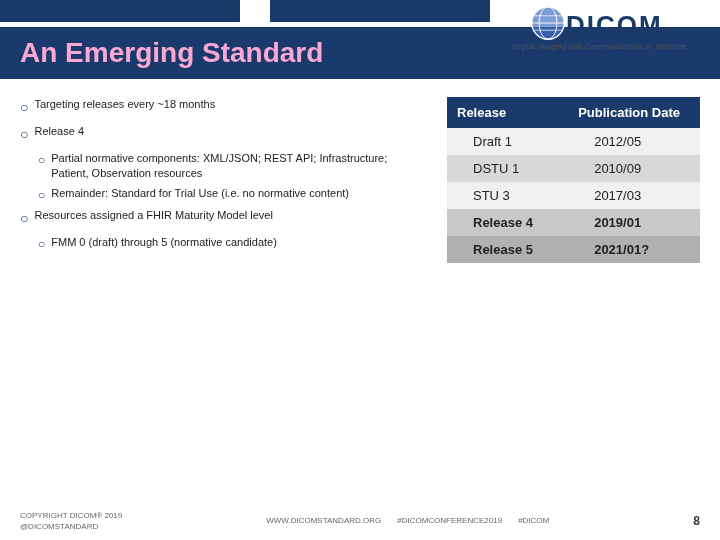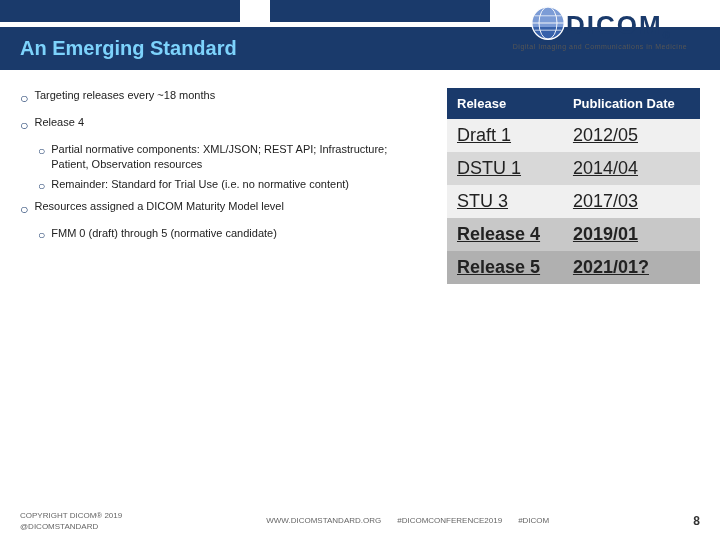--- a/index.html
+++ b/index.html
@@ -67,22 +67,22 @@
       letter-spacing: 0.5px;
     }
 
     
     .title-bar {
       background: #1a3a6b;
       padding: 10px 20px;
       margin-top: 5px;
     }
     .title-bar h1 {
-      color: #7dd3fc;
-      font-size: 20px;
+      color: #f9a8d4;
+      font-size: 28px;
       font-weight: bold;
     }
 
     
     .main-content {
       display: flex;
       padding: 18px 20px 10px 20px;
       gap: 20px;
     }
 
@@ -135,24 +135,23 @@
     }
     .release-table th {
       background: #1a3a6b;
       color: #ffffff;
       padding: 8px 10px;
       text-align: left;
       font-weight: bold;
       font-size: 13px;
     }
     .release-table td {
-      padding: 6px 10px;
-      font-size: 18px;
+      padding: 6px 26px;
+      font-size: 13px;
       color: #222;
-      text-decoration: underline;
     }
     .release-table tr:nth-child(odd) td {
       background: #f0f0f0;
     }
     .release-table tr:nth-child(even) td {
       background: #d8d8d8;
     }
     .release-table tr.highlight td {
       background: #c8c8c8;
       font-weight: bold;
@@ -244,21 +243,21 @@
       <span class="bullet-text">Partial normative components: XML/JSON; REST API; Infrastructure; Patient, Observation resources</span>
     </div>
 
     <div class="sub-bullet-item">
       <span class="sub-bullet-circle">○</span>
       <span class="bullet-text">Remainder: Standard for Trial Use (i.e. no normative content)</span>
     </div>
 
     <div class="bullet-item">
       <span class="bullet-circle">○</span>
-      <span class="bullet-text">Resources assigned a DICOM Maturity Model level</span>
+      <span class="bullet-text">Resources assigned a FHIR Maturity Model level</span>
     </div>
 
     <div class="sub-bullet-item">
       <span class="sub-bullet-circle">○</span>
       <span class="bullet-text">FMM 0 (draft) through 5 (normative candidate)</span>
     </div>
 
   </div>
 
   <div class="table-section">
@@ -269,21 +268,21 @@
           <th>Publication Date</th>
         </tr>
       </thead>
       <tbody id="table-body">
       <tr>
             <td>Draft 1</td>
             <td>2012/05</td>
           </tr>
           <tr>
             <td>DSTU 1</td>
-            <td>2014/04</td>
+            <td>2010/09</td>
           </tr>
           <tr>
             <td>STU 3</td>
             <td>2017/03</td>
           </tr>
           <tr class="highlight">
             <td style="font-weight: bold;">Release 4</td>
             <td style="font-weight: bold;">2019/01</td>
           </tr>
           <tr class="highlight-dark">

